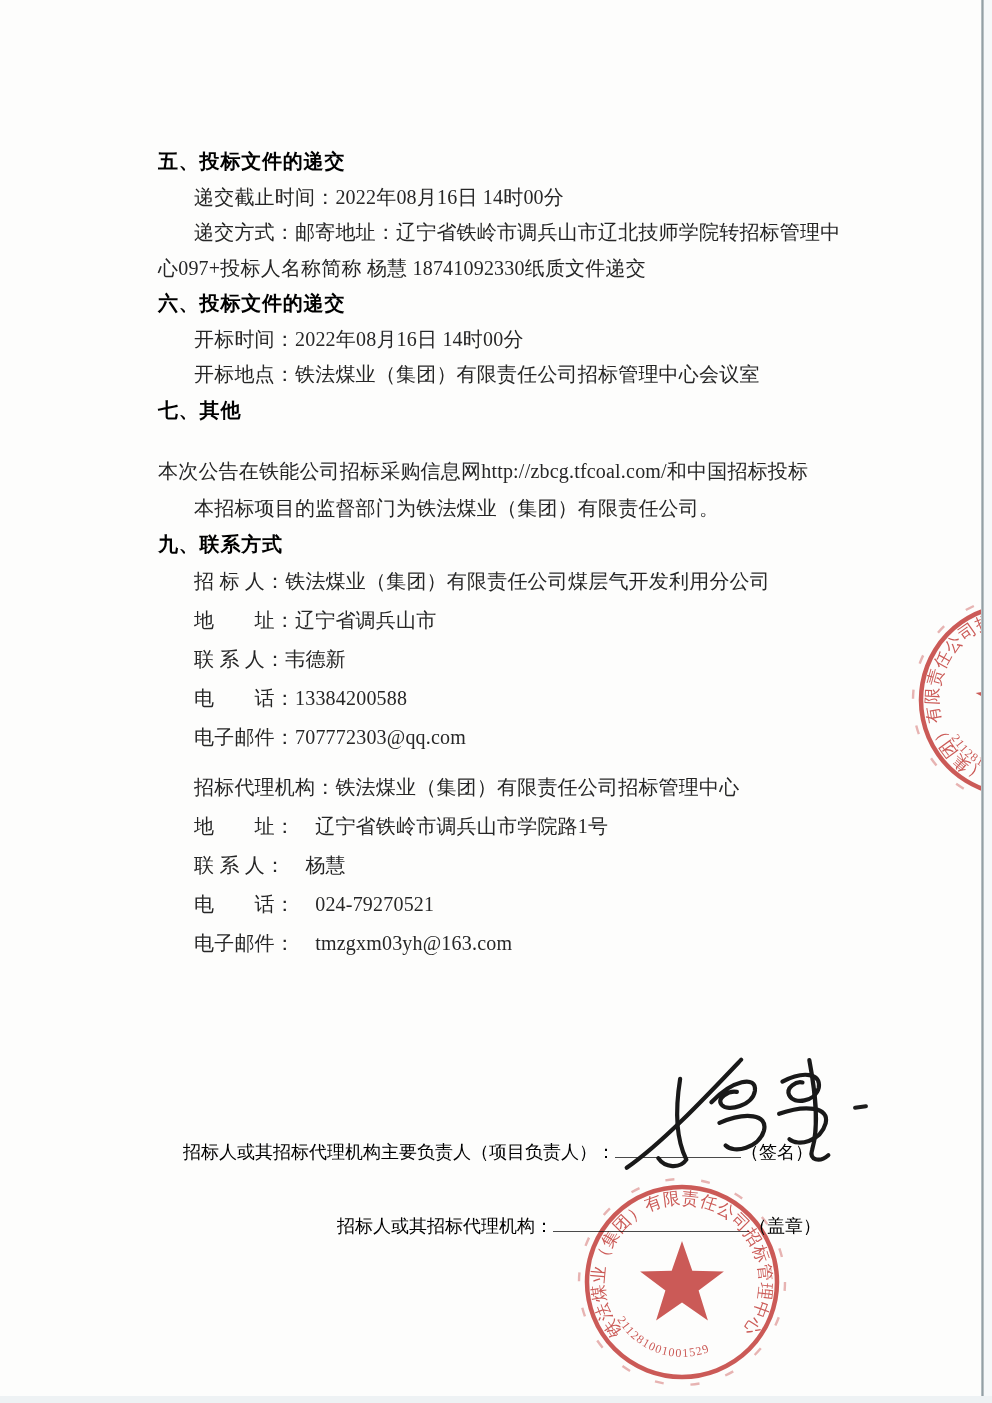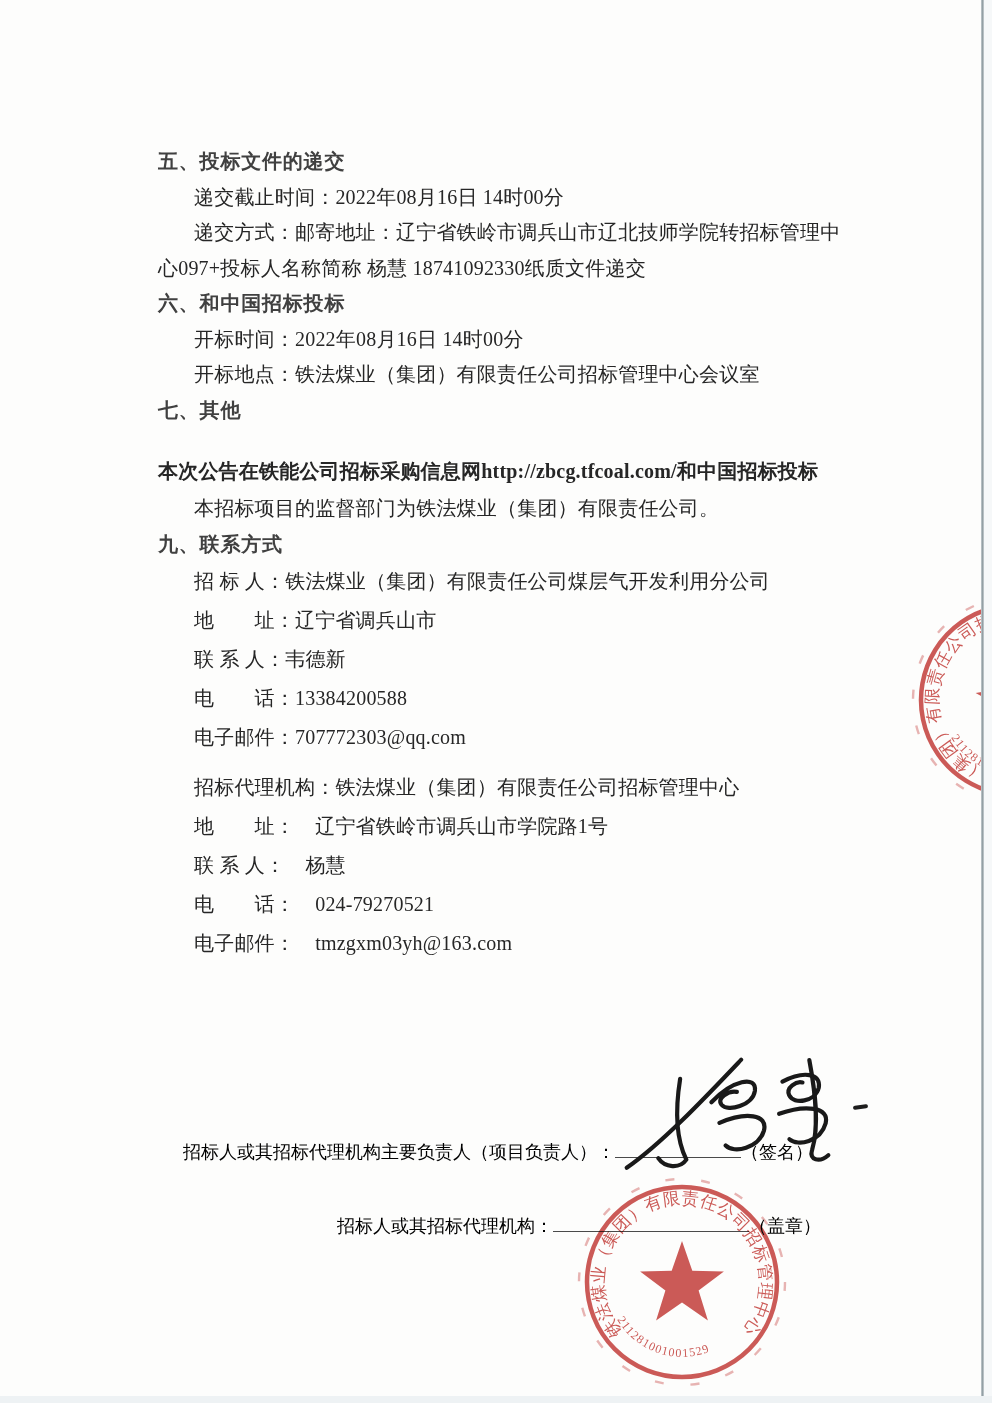--- a/index.html
+++ b/index.html
@@ -7,23 +7,23 @@
     position:relative;
     width:992px;height:1403px;
     background:#fdfdfc;
     overflow:hidden;
     font-family:"Liberation Serif","DejaVu Serif",serif;
     color:#262626;
   }
   
   .doc{position:absolute;left:158px;top:144px;width:700px;z-index:1;}
   .ln{font-size:20px;line-height:35.5px;white-space:nowrap;letter-spacing:.2px;}
-  .ln.heading{font-weight:700;color:#404040;letter-spacing:.8px;}
+  .ln.heading{font-weight:700;color:#000000;letter-spacing:.8px;}
   .ln.indent{padding-left:36px;}
-  .ln.notice{line-height:40px;font-weight:bold;}
+  .ln.notice{line-height:40px;}
   .ln.gap-notice{margin-top:23px;}
   .ln.contact{line-height:39px;}
   .ln.gap-contact{margin-top:11px;}
   
   .signoff{position:absolute;font-size:18px;line-height:24px;white-space:nowrap;z-index:1;color:#000000;}
   .signoff .fill-line{
     display:inline-block;height:16px;vertical-align:baseline;
     border-bottom:1.6px solid #4a4a4a;
   }
   .row-responsible{left:183px;top:1140px;}
@@ -50,21 +50,21 @@
 </head>
 <body>
 
 <div class="page">
 
   <main class="doc">
       <div class="ln heading">五、投标文件的递交</div>
       <div class="ln indent">递交截止时间：2022年08月16日  14时00分</div>
       <div class="ln indent">递交方式：邮寄地址：辽宁省铁岭市调兵山市辽北技师学院转招标管理中</div>
       <div class="ln">心097+投标人名称简称 杨慧 18741092330纸质文件递交</div>
-      <div class="ln heading">六、和中国招标投标</div>
+      <div class="ln heading">六、投标文件的递交</div>
       <div class="ln indent">开标时间：2022年08月16日  14时00分</div>
       <div class="ln indent">开标地点：铁法煤业（集团）有限责任公司招标管理中心会议室</div>
       <div class="ln heading">七、其他</div>
       <div class="ln notice gap-notice">本次公告在铁能公司招标采购信息网http://zbcg.tfcoal.com/和中国招标投标</div>
       <div class="ln indent">本招标项目的监督部门为铁法煤业（集团）有限责任公司。</div>
       <div class="ln heading">九、联系方式</div>
       <div class="ln contact indent">招 标 人：铁法煤业（集团）有限责任公司煤层气开发利用分公司</div>
       <div class="ln contact indent">地　　址：辽宁省调兵山市</div>
       <div class="ln contact indent">联 系 人：韦德新</div>
       <div class="ln contact indent">电　　话：13384200588</div>

